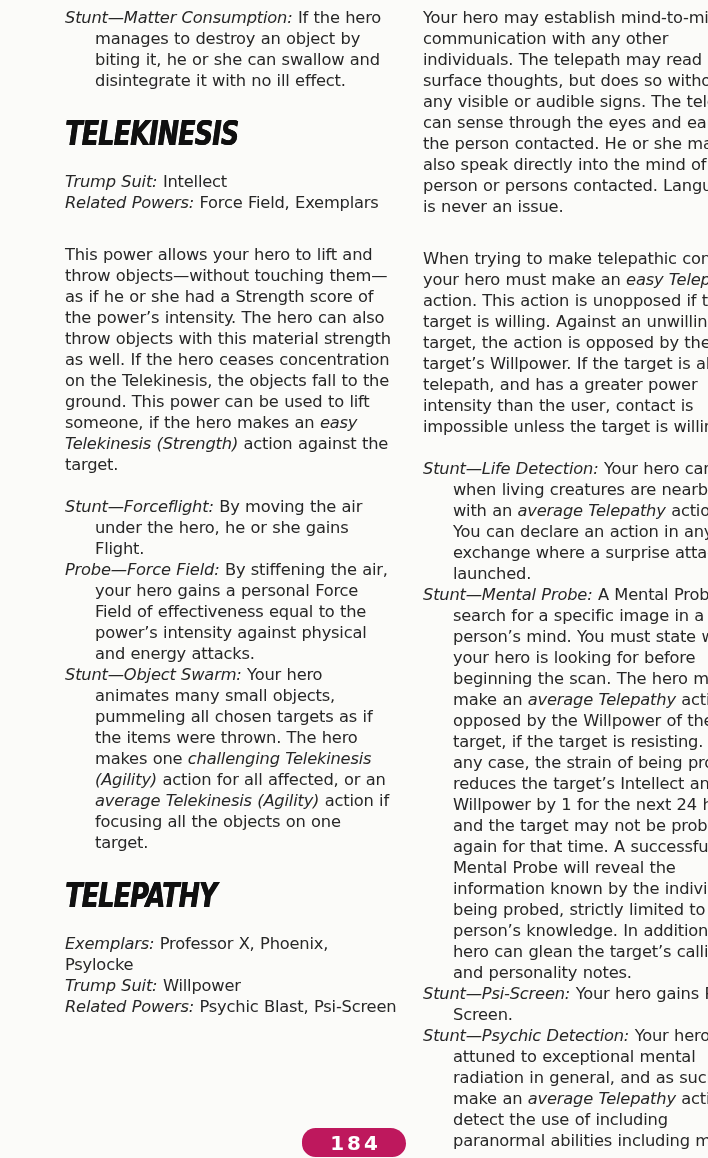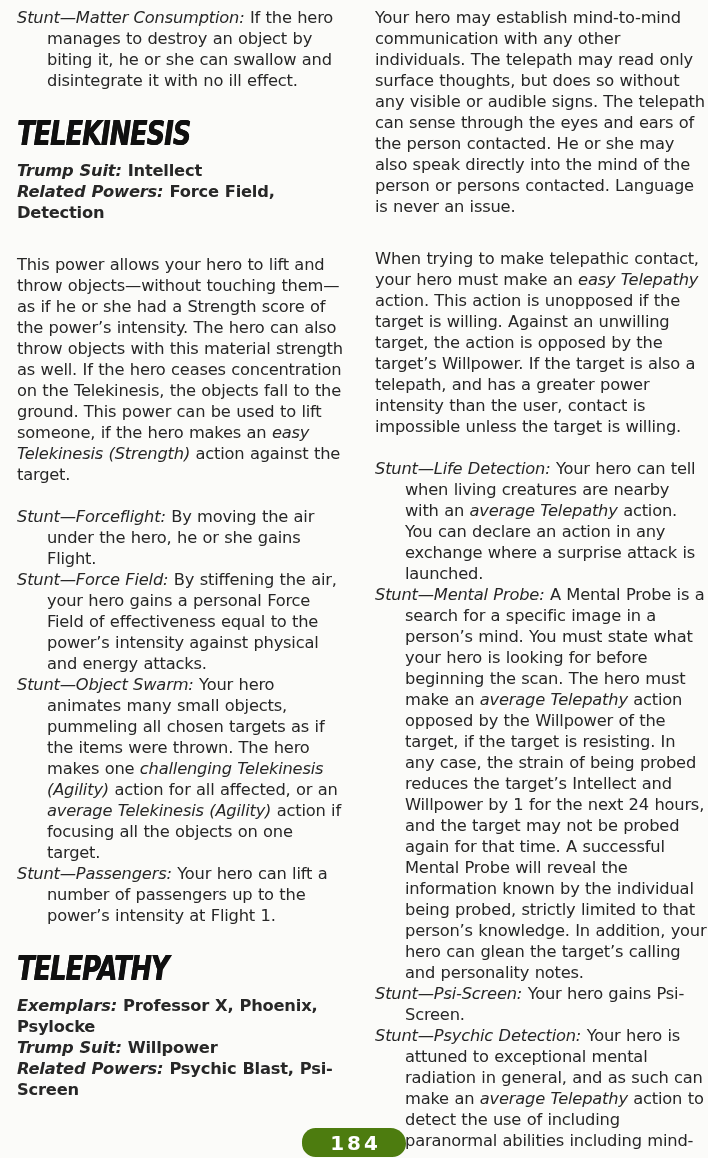--- a/index.html
+++ b/index.html
@@ -7,20 +7,21 @@
     width: 708px; height: 1158px;
     background: #fbfbf9;
     font-family: "DejaVu Sans", sans-serif;
     color: #272727;
     overflow: hidden;
   }
   .page {
     position: relative;
     width: 708px; height: 1158px;
     box-sizing: border-box;
+    padding-left: 48px;
   }
   .cols {
     display: flex;
     gap: 26px;
     padding: 7px 6px 0 17px;
     box-sizing: border-box;
   }
   .col { width: 332px; flex: 0 0 332px; }
   p, h1 { margin: 0; }
   .body-text, .stunt, .meta-line {
@@ -40,34 +41,34 @@
     font-size: 31px;
     line-height: 30px;
     color: #101010;
     letter-spacing: -1px;
     transform: scaleX(0.82) scaleY(1.08);
     transform-origin: left center;
     white-space: nowrap;
     text-shadow: 0.8px 0 0 #101010, 0 0.5px 0 #101010;
   }
   .mt-title { margin-top: 27px; }
-  .mt-meta { margin-top: 12px; font-weight: bold; }
+  .mt-meta { margin-top: 23px; }
   .mt-para { margin-top: 31px; }
   .mt-stunts { margin-top: 21px; }
   .footer {
     position: absolute;
     left: 0; right: 0; bottom: 0;
     height: 32px;
   }
   .page-badge {
     position: absolute;
     left: 50%; bottom: 1px;
     transform: translateX(-50%);
     width: 104px; height: 29px;
-    background: #4d7c0f;
+    background: #be185d;
     border-radius: 15px 17px 15px 15px;
     display: flex; align-items: center; justify-content: center;
     color: #ffffff;
     font-weight: bold;
     font-size: 20px;
     letter-spacing: 3px;
     text-indent: 3px;
   }
 </style>
 </head>
@@ -76,30 +77,29 @@
 <div class="page">
   <div class="cols">
 
     <div class="col">
       <p class="stunt"><span class="it">Stunt—Matter Consumption: </span><span>If the hero manages to destroy an object by biting it, he or she can swallow and disintegrate it with no ill effect.</span></p>
 
       <h1 class="section-title mt-title">TELEKINESIS</h1>
 
       <div class="mt-meta">
         <p class="meta-line"><span class="it">Trump Suit:</span><span> Intellect</span></p>
-        <p class="meta-line"><span class="it">Related Powers:</span><span> Force Field, Detection</span></p>
+        <p class="meta-line"><span class="it">Related Powers:</span><span> Force Field, Exemplars</span></p>
       </div>
 
       <p class="body-text mt-para"><span>This power allows your hero to lift and throw objects—without touching them—as if he or she had a Strength score of the power’s intensity. The hero can also throw objects with this material strength as well. If the hero ceases concentration on the Telekinesis, the objects fall to the ground. This power can be used to lift someone, if the hero makes an </span><span class="it">easy Telekinesis (Strength)</span><span> action against the target.</span></p>
 
       <div class="mt-stunts">
         <p class="stunt"><span class="it">Stunt—Forceflight: </span><span>By moving the air under the hero, he or she gains Flight.</span></p>
-        <p class="stunt"><span class="it">Stunt—Force Field: </span><span>By stiffening the air, your hero gains a personal Force Field of effectiveness equal to the power’s intensity against physical and energy attacks.</span></p>
+        <p class="stunt"><span class="it">Probe—Force Field: </span><span>By stiffening the air, your hero gains a personal Force Field of effectiveness equal to the power’s intensity against physical and energy attacks.</span></p>
         <p class="stunt"><span class="it">Stunt—Object Swarm: </span><span>Your hero animates many small objects, pummeling all chosen targets as if the items were thrown. The hero makes one </span><span class="it">challenging Telekinesis (Agility)</span><span> action for all affected, or an </span><span class="it">average Telekinesis (Agility)</span><span> action if focusing all the objects on one target.</span></p>
-        <p class="stunt"><span class="it">Stunt—Passengers: </span><span>Your hero can lift a number of passengers up to the power’s intensity at Flight 1.</span></p>
       </div>
 
       <h1 class="section-title mt-title">TELEPATHY</h1>
 
       <div class="mt-meta">
         <p class="meta-line"><span class="it">Exemplars:</span><span> Professor X, Phoenix, Psylocke</span></p>
         <p class="meta-line"><span class="it">Trump Suit:</span><span> Willpower</span></p>
         <p class="meta-line"><span class="it">Related Powers:</span><span> Psychic Blast, Psi-Screen</span></p>
       </div>
     </div>

